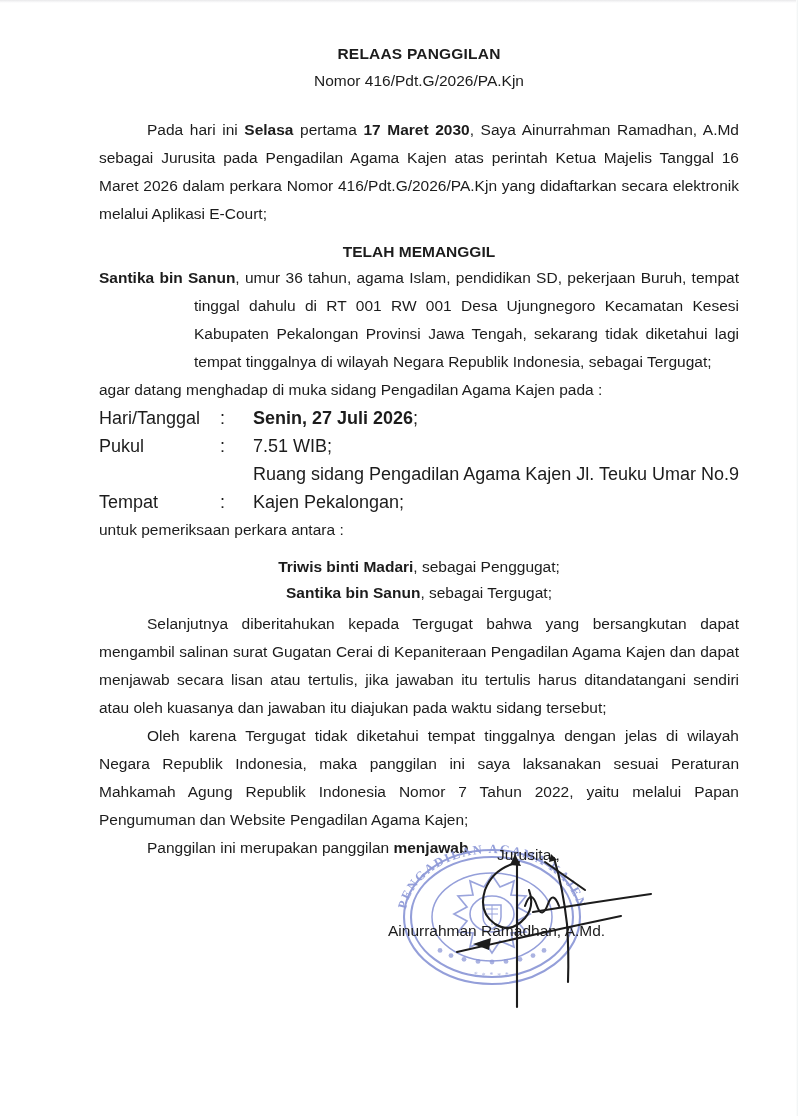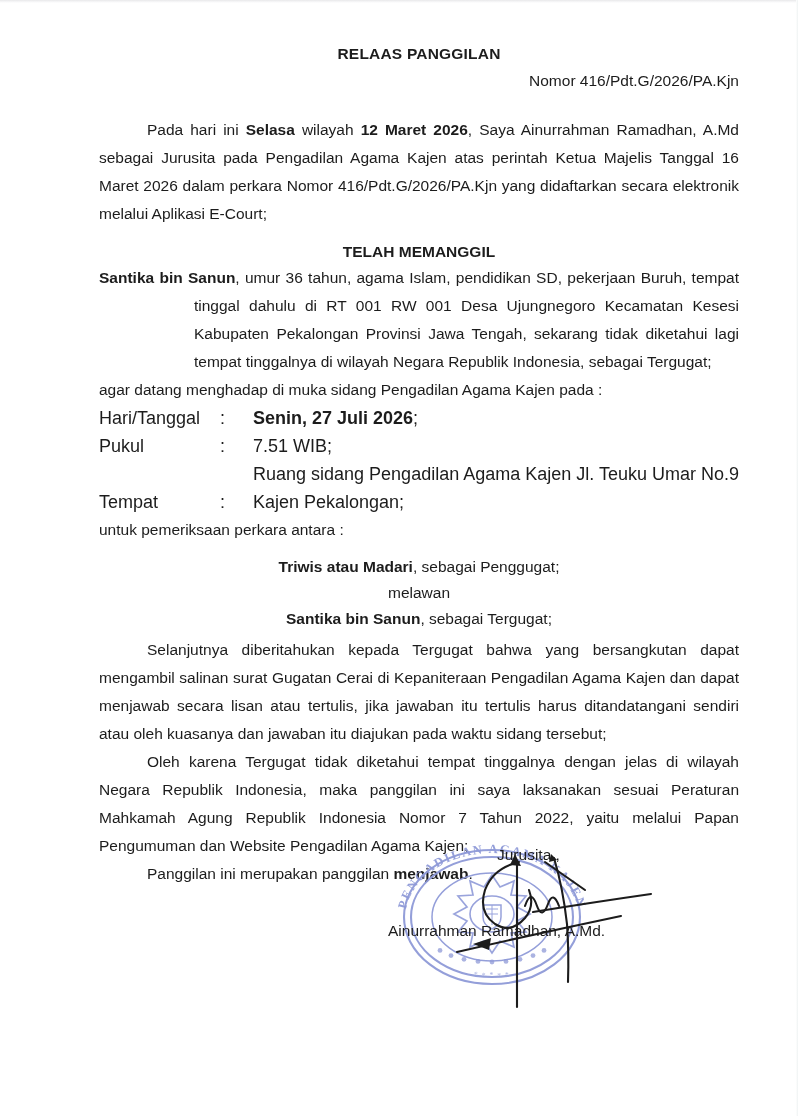--- a/index.html
+++ b/index.html
@@ -39,21 +39,21 @@
   
   .doc-title {
     text-align: center;
     font-weight: bold;
     font-size: 15.5px;
     letter-spacing: 0.2px;
     margin: 0;
     padding-top: 45px;
   }
   .doc-number {
-    text-align: right;
+    text-align: center;
     font-size: 15.5px;
     margin: 0;
     padding-top: 9px;
   }
   .section-heading {
     text-align: center;
     font-weight: bold;
     font-size: 15.5px;
     margin: 0;
     padding-top: 15px;
@@ -166,21 +166,21 @@
   <div class="top-edge"></div>
   <div class="right-edge"></div>
 
   <div class="content">
 
     <h1 class="doc-title">RELAAS PANGGILAN</h1>
     <div class="doc-number">Nomor 416/Pdt.G/2026/PA.Kjn</div>
 
     <div class="gap-lg"></div>
 
-    <p class="body indent"><span>Pada hari ini </span><b>Selasa</b><span> wilayah </span><b>12 Maret 2026</b><span>, Saya Ainurrahman Ramadhan, A.Md sebagai Jurusita  pada Pengadilan Agama Kajen atas perintah Ketua Majelis Tanggal 16 Maret 2026 dalam perkara Nomor 416/Pdt.G/2026/PA.Kjn yang didaftarkan secara elektronik melalui Aplikasi E-Court;</span></p>
+    <p class="body indent"><span>Pada hari ini </span><b>Selasa</b><span> pertama </span><b>17 Maret 2030</b><span>, Saya Ainurrahman Ramadhan, A.Md sebagai Jurusita  pada Pengadilan Agama Kajen atas perintah Ketua Majelis Tanggal 16 Maret 2026 dalam perkara Nomor 416/Pdt.G/2026/PA.Kjn yang didaftarkan secara elektronik melalui Aplikasi E-Court;</span></p>
 
     <h2 class="section-heading">TELAH MEMANGGIL</h2>
 
     <p class="party-block"><b>Santika bin Sanun</b><span>, umur  36 tahun, agama Islam, pendidikan SD, pekerjaan Buruh, tempat tinggal dahulu di  RT 001 RW 001 Desa Ujungnegoro Kecamatan Kesesi Kabupaten Pekalongan Provinsi Jawa Tengah, sekarang tidak diketahui lagi tempat tinggalnya di wilayah Negara Republik Indonesia, sebagai Tergugat;</span></p>
 
     <p class="body">agar datang menghadap di muka sidang Pengadilan Agama Kajen pada :</p>
 
     <div class="detail-row">
       <div class="detail-label">Hari/Tanggal</div>
       <div class="detail-colon">:</div>
@@ -195,22 +195,21 @@
 
     <div class="detail-row">
       <div class="detail-label">Tempat</div>
       <div class="detail-colon">:</div>
       <div class="detail-value just">Ruang sidang Pengadilan Agama Kajen Jl. Teuku Umar No.9 Kajen Pekalongan;</div>
     </div>
 
     <p class="body">untuk pemeriksaan perkara antara :</p>
 
     <div class="parties">
-      <div><b>Triwis atau Madari</b><span>, sebagai Penggugat;</span></div>
-      <div>melawan</div>
+      <div><b>Triwis binti Madari</b><span>, sebagai Penggugat;</span></div>
       <div><b>Santika bin Sanun</b><span>, sebagai Tergugat;</span></div>
     </div>
 
     <p class="body indent">Selanjutnya diberitahukan kepada Tergugat bahwa yang bersangkutan dapat mengambil salinan surat Gugatan Cerai di Kepaniteraan Pengadilan Agama Kajen dan dapat menjawab secara lisan atau tertulis, jika jawaban itu tertulis harus ditandatangani sendiri atau oleh kuasanya dan jawaban itu diajukan pada waktu sidang tersebut;</p>
 
     <p class="body indent">Oleh karena Tergugat tidak diketahui tempat tinggalnya dengan jelas di wilayah Negara Republik Indonesia, maka panggilan ini saya laksanakan sesuai Peraturan Mahkamah Agung Republik Indonesia Nomor 7 Tahun 2022, yaitu melalui Papan Pengumuman dan Website Pengadilan Agama Kajen;</p>
 
     <p class="body indent"><span>Panggilan ini merupakan panggilan </span><b>menjawab</b><span>.</span></p>
 
   </div>

